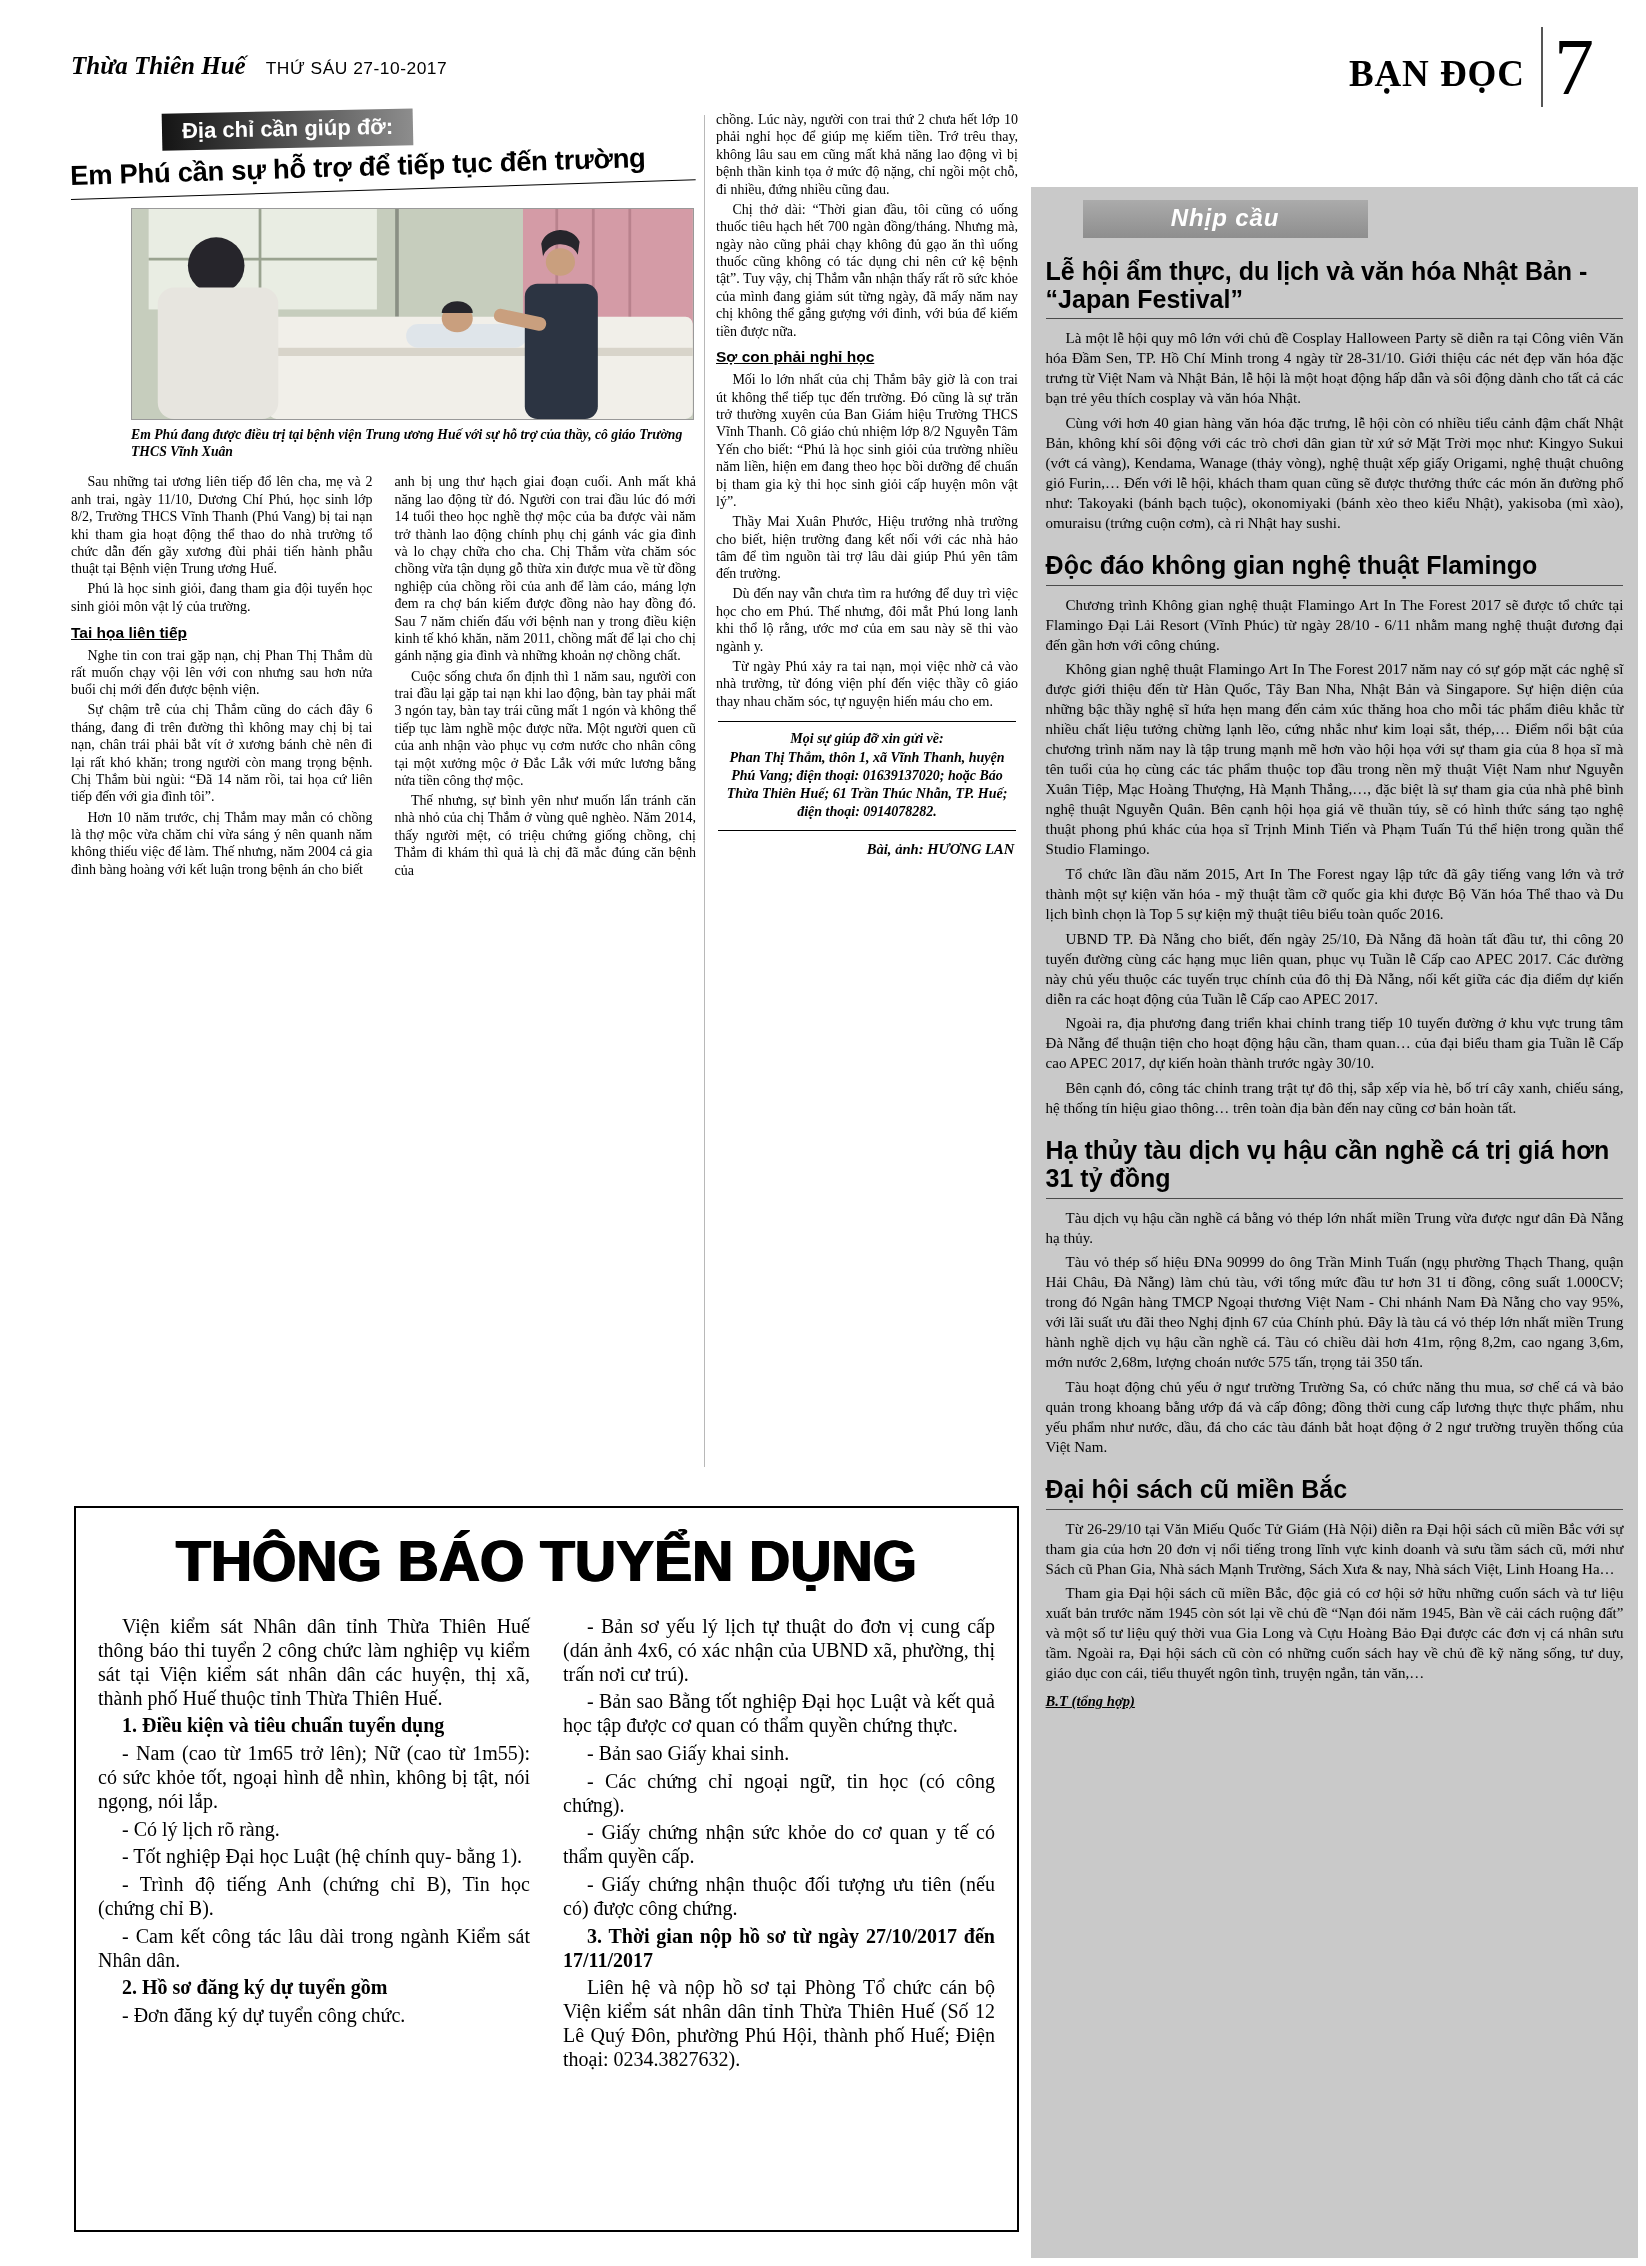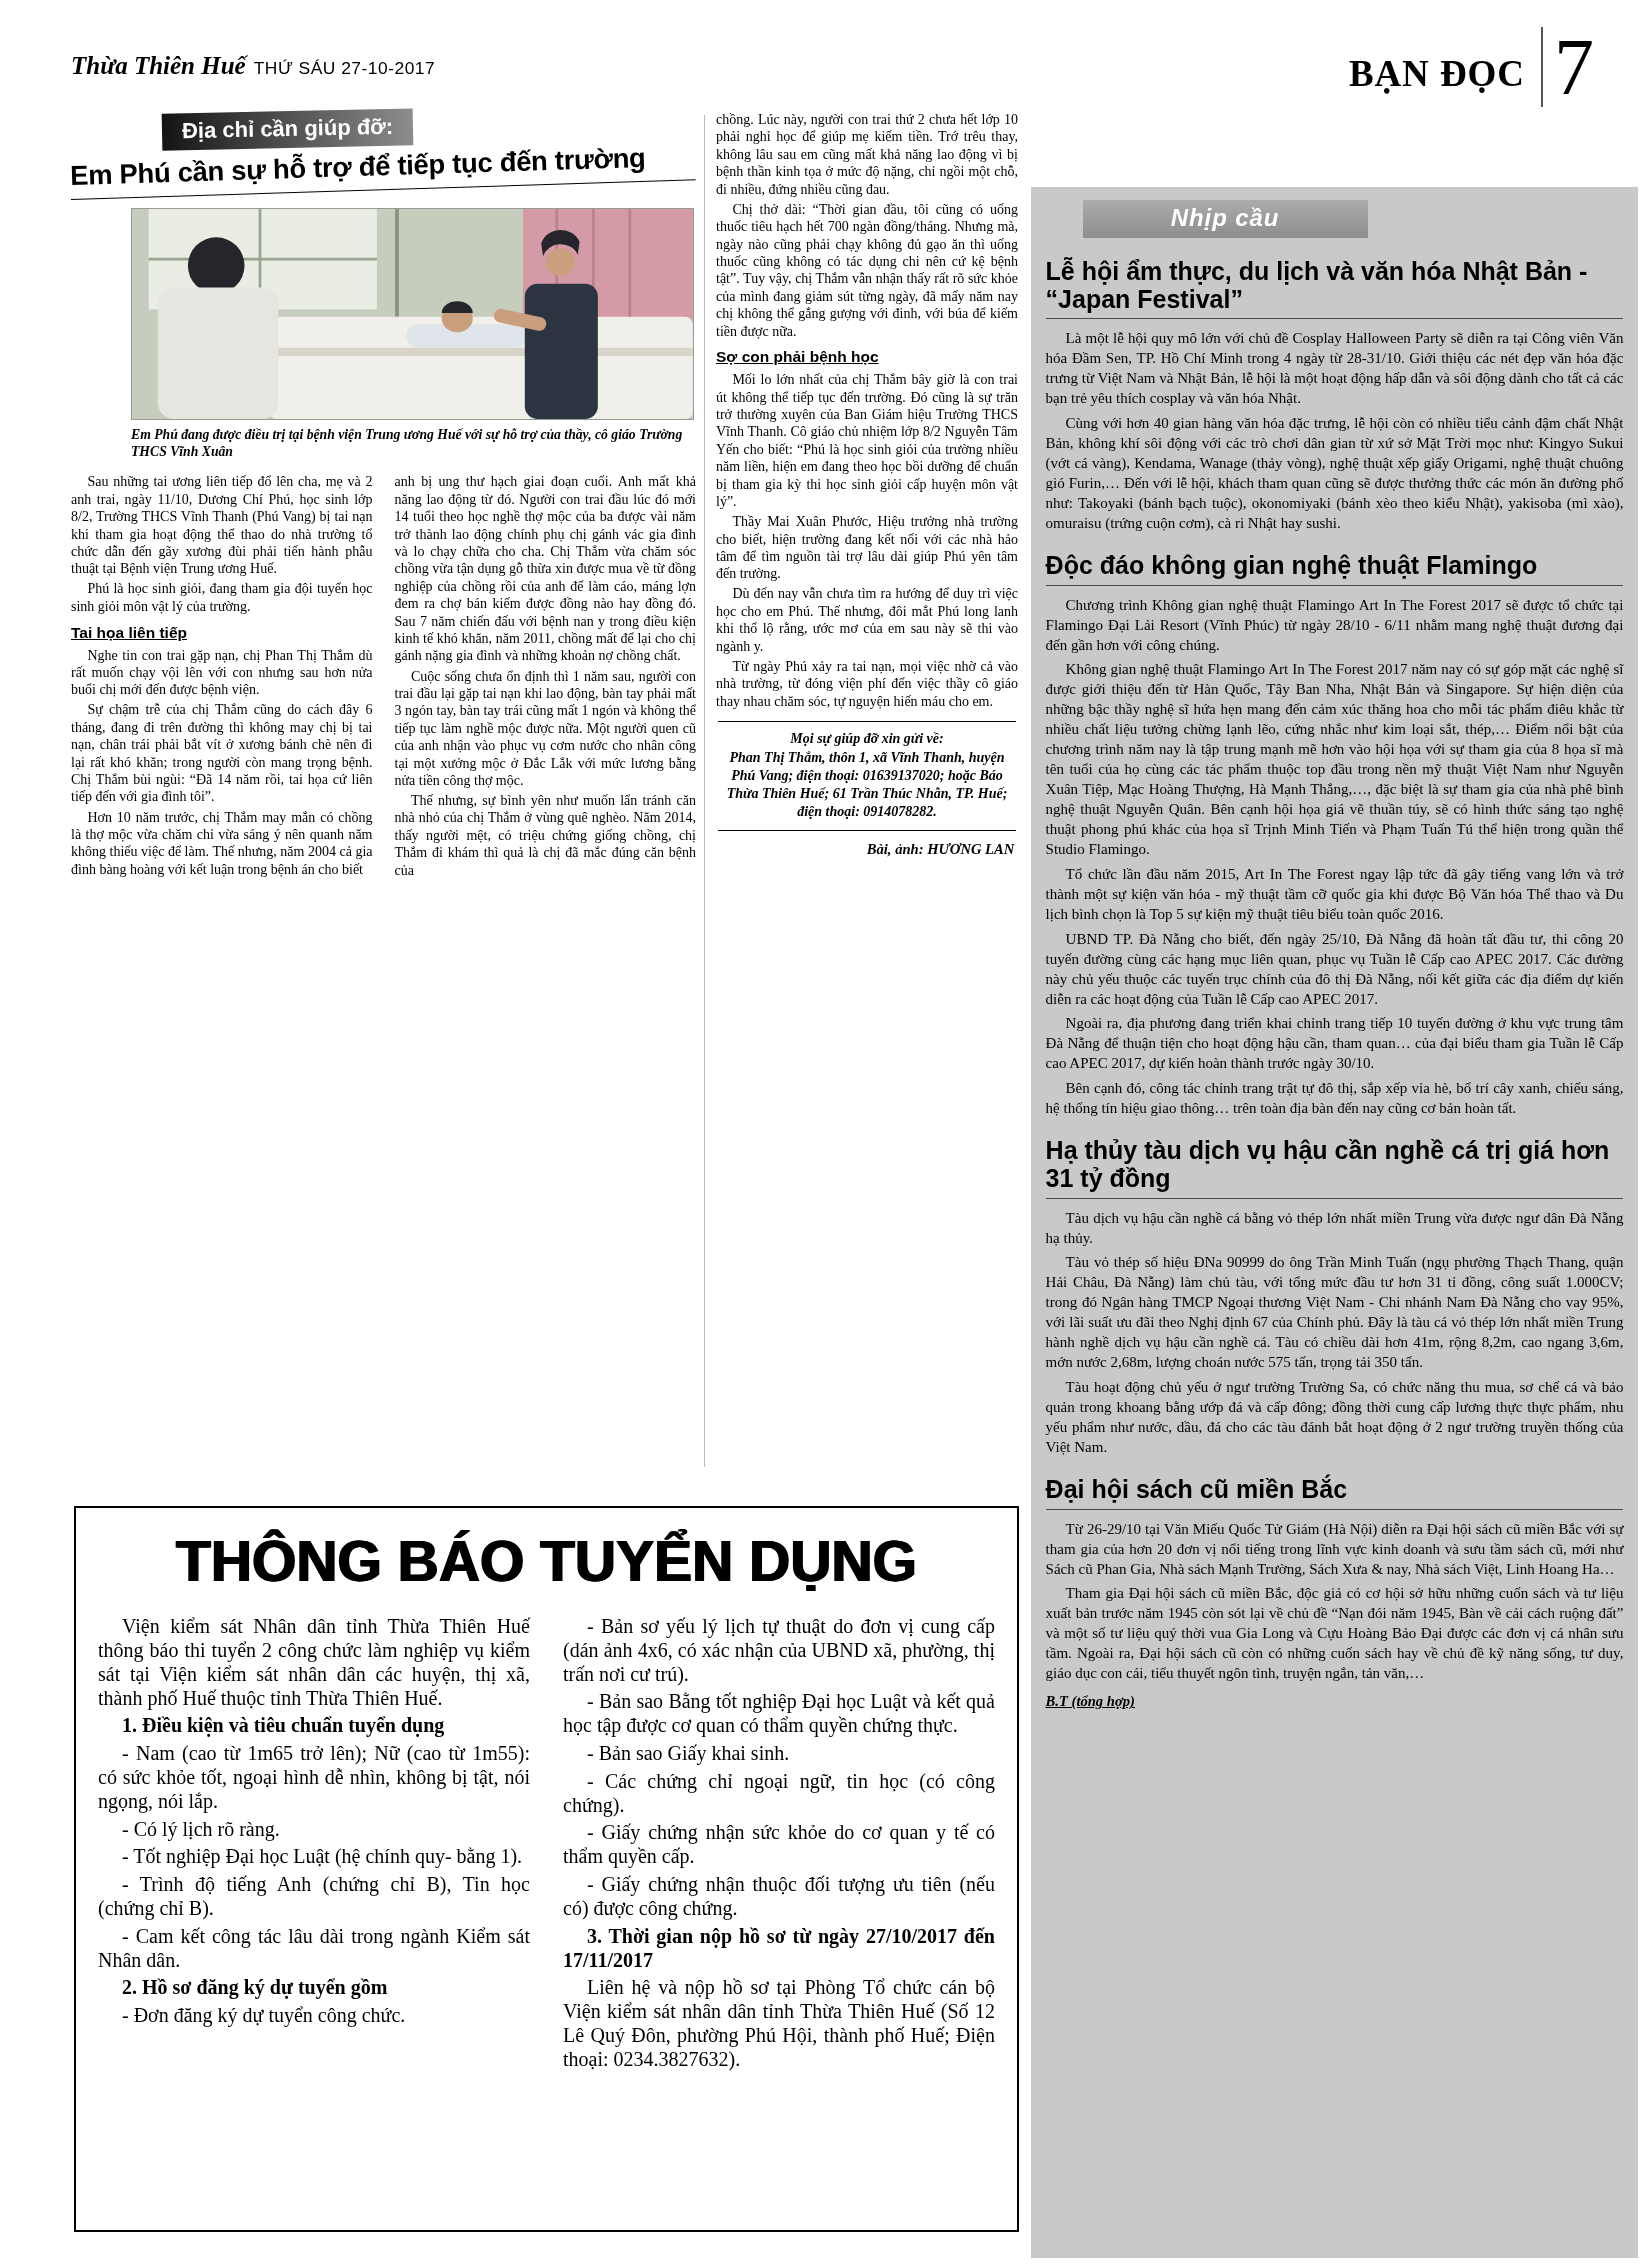--- a/index.html
+++ b/index.html
@@ -6,21 +6,21 @@
   body { margin: 0; background: #888; }
   .page {
     position: relative; width: 1647px; height: 2267px; margin: 0 auto;
     background: #fff; color: #000; overflow: hidden;
     font-family: "Liberation Serif", serif;
   }
 
   
   .masthead { position: absolute; left: 71px; right: 53px; top: 27.4px; height: 91px;
     display: flex; justify-content: space-between; align-items: flex-start; }
-  .masthead-left { display: flex; align-items: baseline; gap: 8px; padding-top: 25.6px; justify-content: space-between; }
+  .masthead-left { display: flex; align-items: baseline; gap: 20px; padding-top: 25.6px; justify-content: space-between; }
   .paper-name { font: italic 700 25px/1 "Liberation Serif", serif; }
   .issue-date { font: 400 17.4px/1 "Liberation Sans", sans-serif; letter-spacing: 0.5px; }
   .masthead-right { display: flex; align-items: center; }
   .section-name { font: 700 37px/1 "Liberation Serif", serif; letter-spacing: 0.9px; margin-right: 16.4px; padding-top: 12.8px; }
   .masthead-divider { width: 1.8px; height: 80px; background: #555; margin-right: 11px; }
   .page-number { font: 400 80px/0.95 "Liberation Serif", serif; }
 
   
   .feature { position: absolute; left: 71px; top: 111px; width: 625px; }
   .kicker { display: inline-block; margin-left: 91px; transform: rotate(-1.2deg);
@@ -132,21 +132,21 @@
         </div>
     </div>
   </section>
 
   <div class="colrule"></div>
 
   <section class="mid-col">
     <div>
         <p class="para cont">chồng. Lúc này, người con trai thứ 2 chưa hết lớp 10 phải nghỉ học để giúp mẹ kiếm tiền. Trớ trêu thay, không lâu sau em cũng mất khả năng lao động vì bị bệnh thần kinh tọa ở mức độ nặng, chỉ ngồi một chỗ, đi nhiều, đứng nhiều cũng đau.</p>
         <p class="para">Chị thở dài: “Thời gian đầu, tôi cũng có uống thuốc tiêu hạch hết 700 ngàn đồng/tháng. Nhưng mà, ngày nào cũng phải chạy không đủ gạo ăn thì uống thuốc cũng không có tác dụng chi nên cứ kệ bệnh tật”. Tuy vậy, chị Thắm vẫn nhận thấy rất rõ sức khỏe của mình đang giảm sút từng ngày, đã mấy năm nay chị không thể gắng gượng với đinh, với búa để kiếm tiền được nữa.</p>
-        <p class="para subhead">Sợ con phải bệnh học</p>
+        <p class="para subhead">Sợ con phải nghỉ học</p>
         <p class="para">Mối lo lớn nhất của chị Thắm bây giờ là con trai út không thể tiếp tục đến trường. Đó cũng là sự trăn trở thường xuyên của Ban Giám hiệu Trường THCS Vĩnh Thanh. Cô giáo chủ nhiệm lớp 8/2 Nguyễn Tâm Yến cho biết: “Phú là học sinh giỏi của trường nhiều năm liền, hiện em đang theo học bồi dưỡng để chuẩn bị tham gia kỳ thi học sinh giỏi cấp huyện môn vật lý”.</p>
         <p class="para">Thầy Mai Xuân Phước, Hiệu trưởng nhà trường cho biết, hiện trường đang kết nối với các nhà hảo tâm để tìm nguồn tài trợ lâu dài giúp Phú yên tâm đến trường.</p>
         <p class="para">Dù đến nay vẫn chưa tìm ra hướng để duy trì việc học cho em Phú. Thế nhưng, đôi mắt Phú long lanh khi thổ lộ rằng, ước mơ của em sau này sẽ thi vào ngành y.</p>
         <p class="para">Từ ngày Phú xảy ra tai nạn, mọi việc nhờ cả vào nhà trường, từ đóng viện phí đến việc thầy cô giáo thay nhau chăm sóc, tự nguyện hiến máu cho em.</p>
       </div>
     <div class="donation">
         <p class="donation-line">Mọi sự giúp đỡ xin gửi về:</p>
         <p class="donation-line">Phan Thị Thắm, thôn 1, xã Vĩnh Thanh, huyện Phú Vang; điện thoại: 01639137020; hoặc Báo Thừa Thiên Huế; 61 Trần Thúc Nhẫn, TP. Huế; điện thoại: 0914078282.</p>
       </div>
     <div class="byline">Bài, ảnh: HƯƠNG LAN</div>

